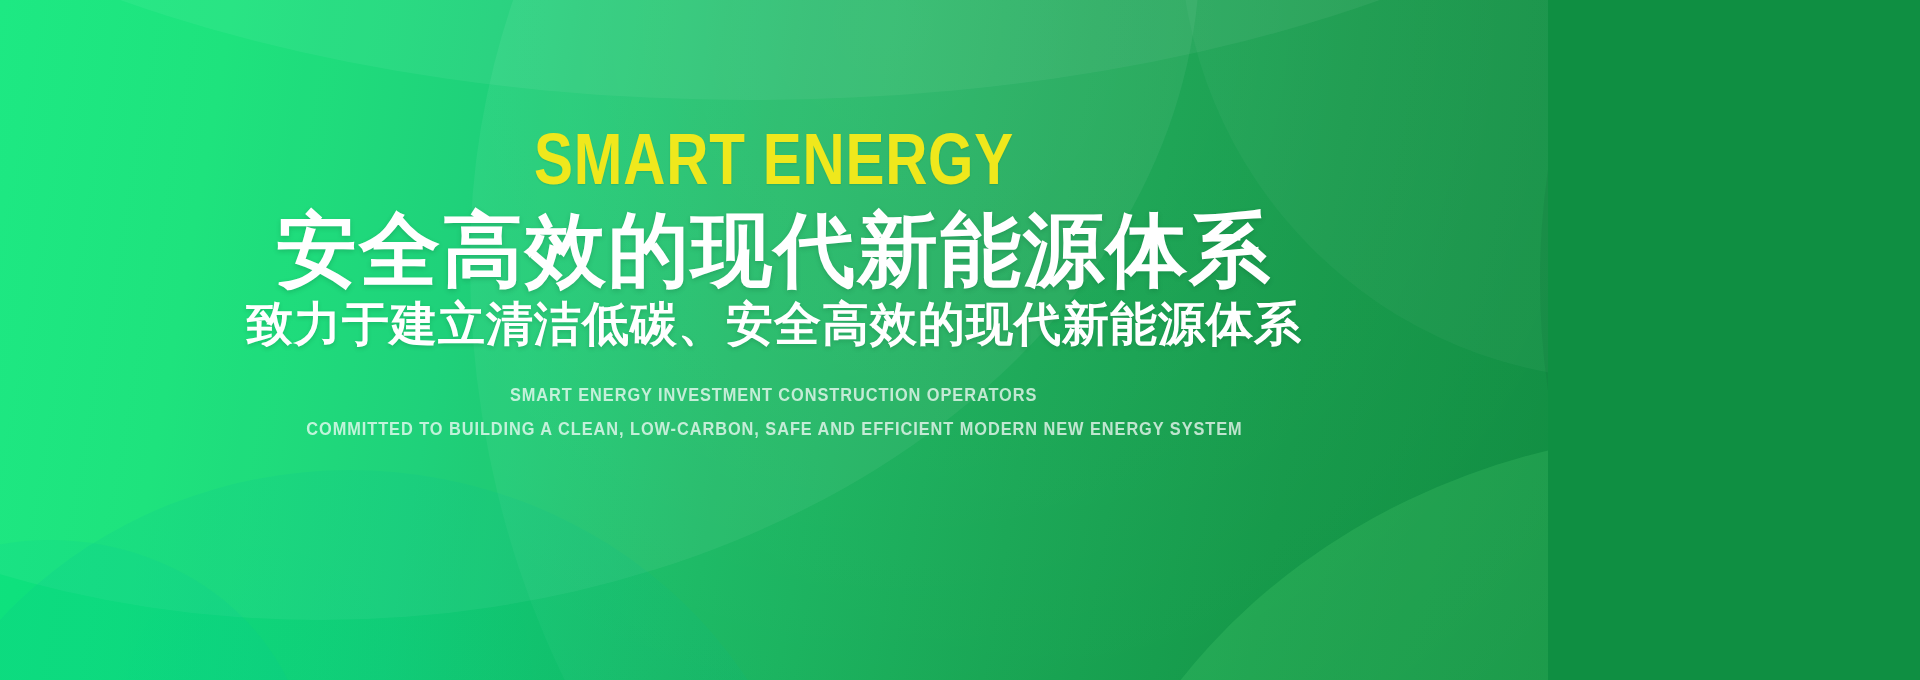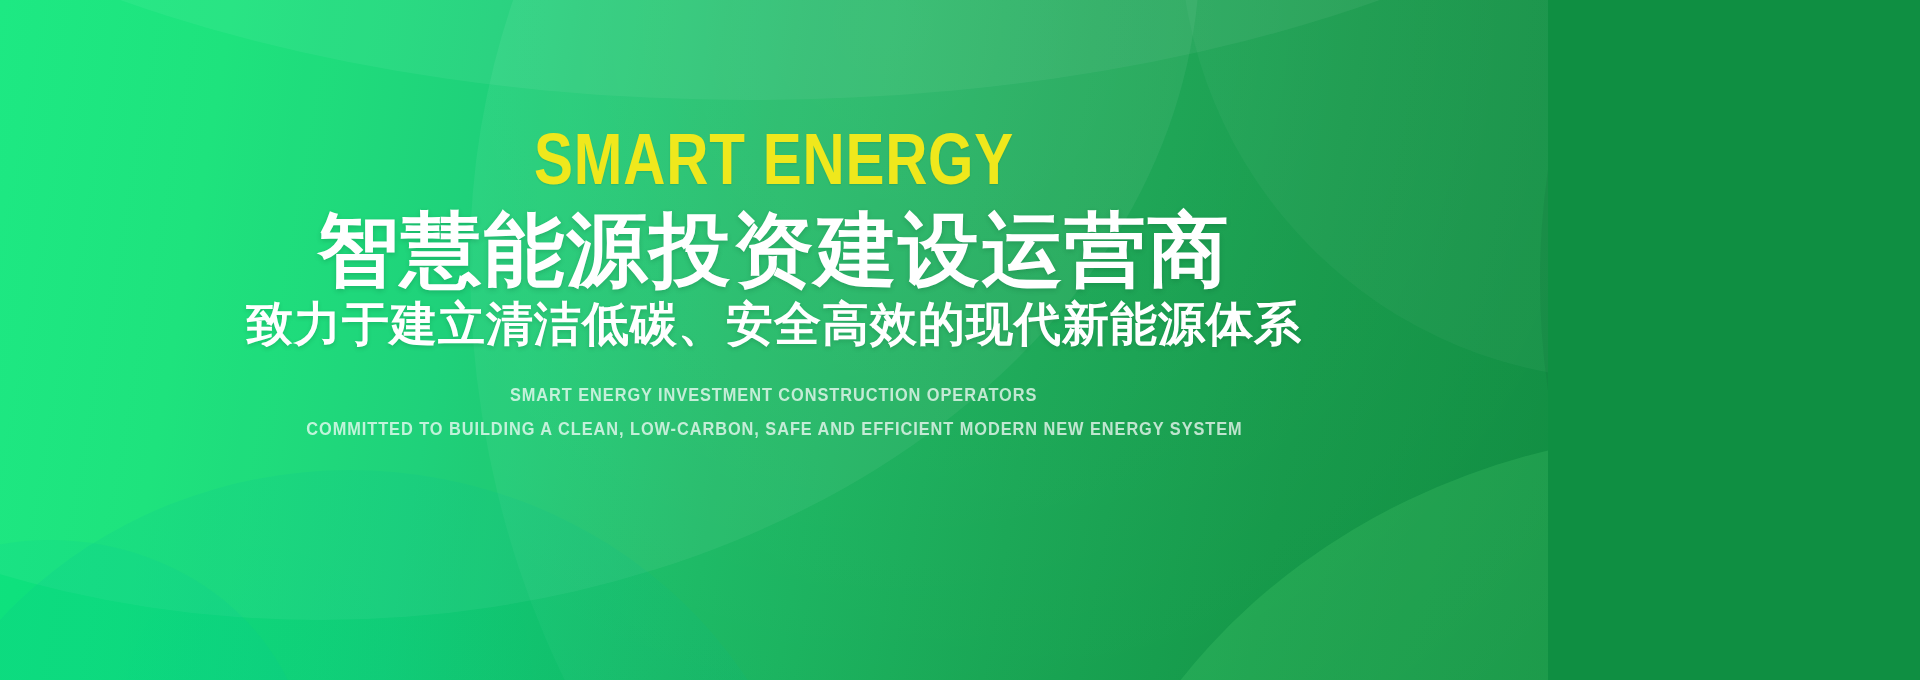--- a/index.html
+++ b/index.html
@@ -198,21 +198,21 @@
   <div class="blob blob-right-dark"></div>
   <div class="blob blob-topright-light"></div>
   <div class="blob blob-bottomright"></div>
   <div class="blob blob-bottomleft"></div>
   <div class="blob blob-bottomleft-small"></div>
 
   <div class="content">
 
     <div class="title-en">SMART ENERGY</div>
 
-    <div class="title-cn">智慧能源投资建设运营商</div>
+    <div class="title-cn">安全高效的现代新能源体系</div>
 
     <div class="subtitle-cn">致力于建立清洁低碳、安全高效的现代新能源体系</div>
 
     <div class="sub-en sub-en-1">SMART ENERGY INVESTMENT CONSTRUCTION OPERATORS</div>
 
     <div class="sub-en sub-en-2">COMMITTED TO BUILDING A CLEAN, LOW-CARBON, SAFE AND EFFICIENT MODERN NEW ENERGY SYSTEM</div>
 
   </div>
 </div>
 

